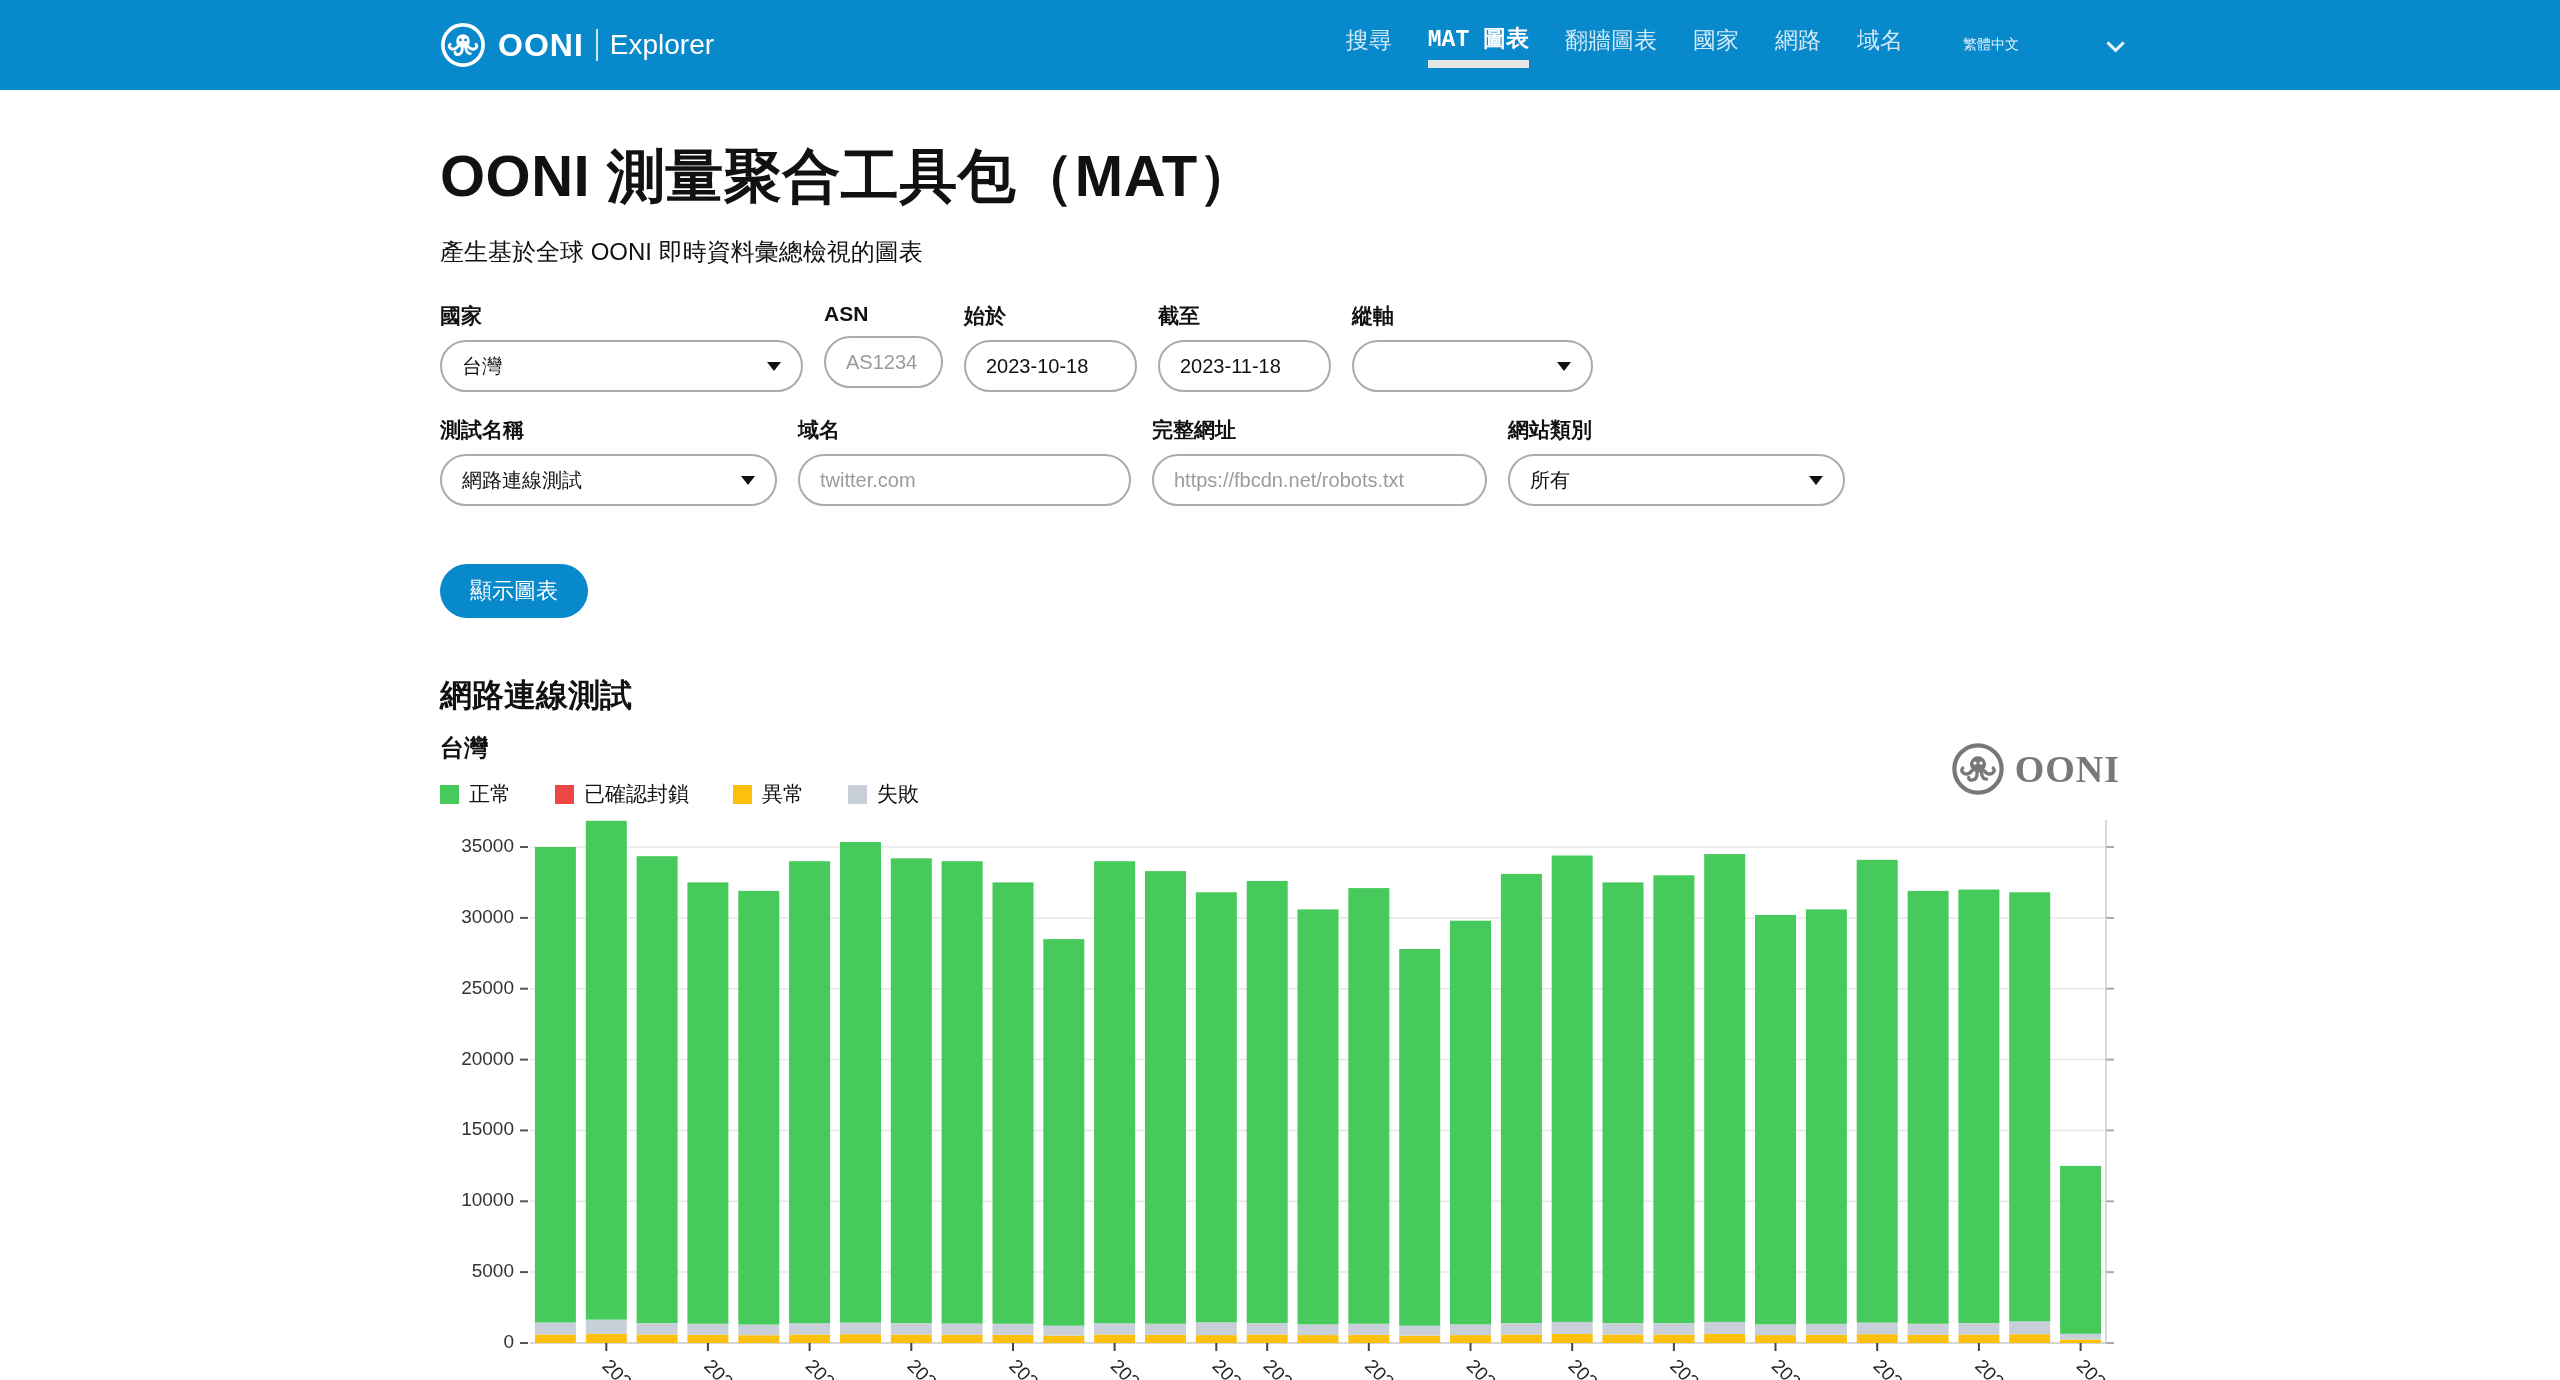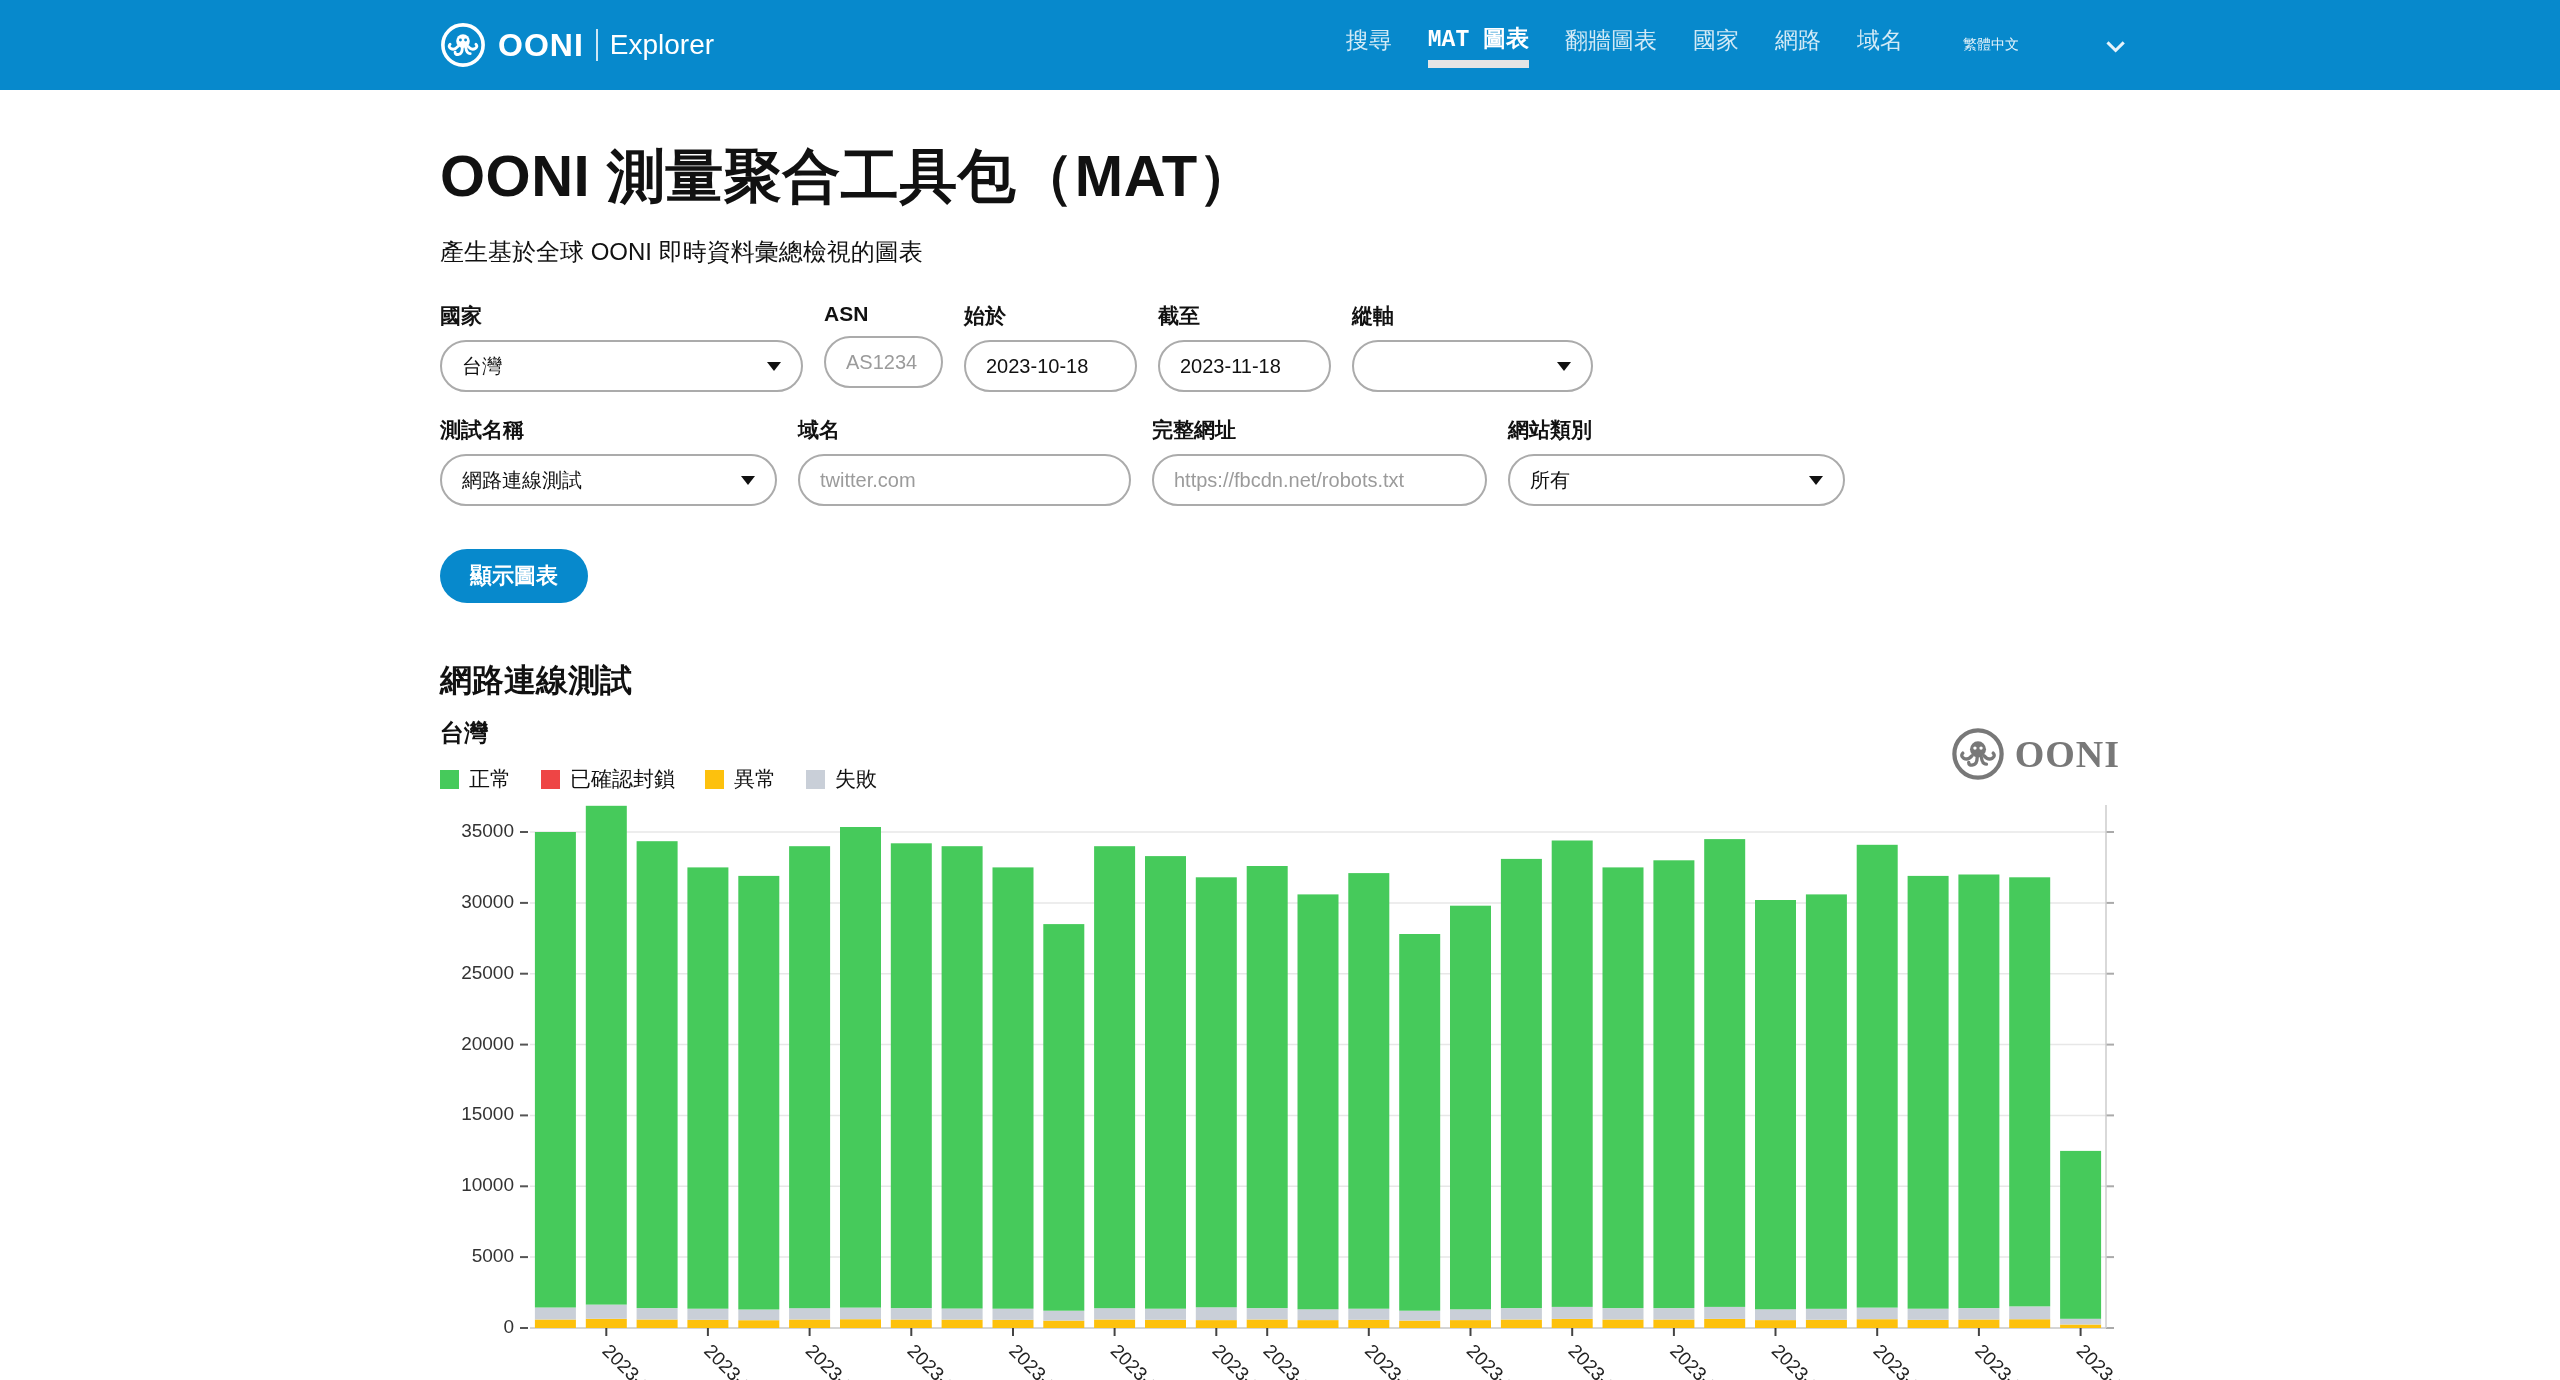--- a/index.html
+++ b/index.html
@@ -51,29 +51,29 @@
     width:0; height:0; margin-left:14px;
     border-left:7px solid transparent; border-right:7px solid transparent;
     border-top:9px solid #111;
   }
   input.pill { outline:none; }
   input.pill::placeholder { color:#9b9b9b; }
   .w-country{width:363px} .w-asn{width:119px} .w-date{width:173px}
   .w-grain{width:240px} .w-xaxis{width:240px} .w-yaxis{width:241px}
   .w-test{width:337px} .w-domain{width:333px} .w-url{width:335px} .w-cat{width:337px}
   .submit-btn {
-    margin-top:19px; background:#0789cc; color:#fff; border:none; cursor:pointer;
-    font-size:22px; font-weight:bold; height:54px; padding:0 30px; border-radius:27px;
+    margin-top:34px; background:#0789cc; color:#fff; border:none; cursor:pointer;
+    font-size:22px; font-weight:normal; height:54px; padding:0 30px; border-radius:27px;
     font-family:inherit;
   }
   
   .chart-head { position:relative; margin-top:56px; }
   .chart-title { font-size:32px; font-weight:bold; margin-bottom:14px; }
   .chart-subtitle { font-size:24px; font-weight:bold; margin-bottom:16px; }
-  .legend { display:flex; align-items:center; }
+  .legend { display:flex; align-items:center;gap:14px; }
   .legend-item { display:flex; align-items:center; margin-right:30px; font-size:21px; }
   .legend-swatch { width:19px; height:19px; margin-right:10px; display:inline-block; }
   .watermark {
     position:absolute; right:0; top:68px;
     display:flex; align-items:center; color:#787878;
   }
   .watermark .logo-icon { width:54px; height:54px; margin-right:10px; }
   .watermark-text { font-family:"Liberation Serif","DejaVu Serif",serif; font-size:38px; font-weight:bold; letter-spacing:1px; }
   .chart-wrap { margin-top:12px; }
 </style>

